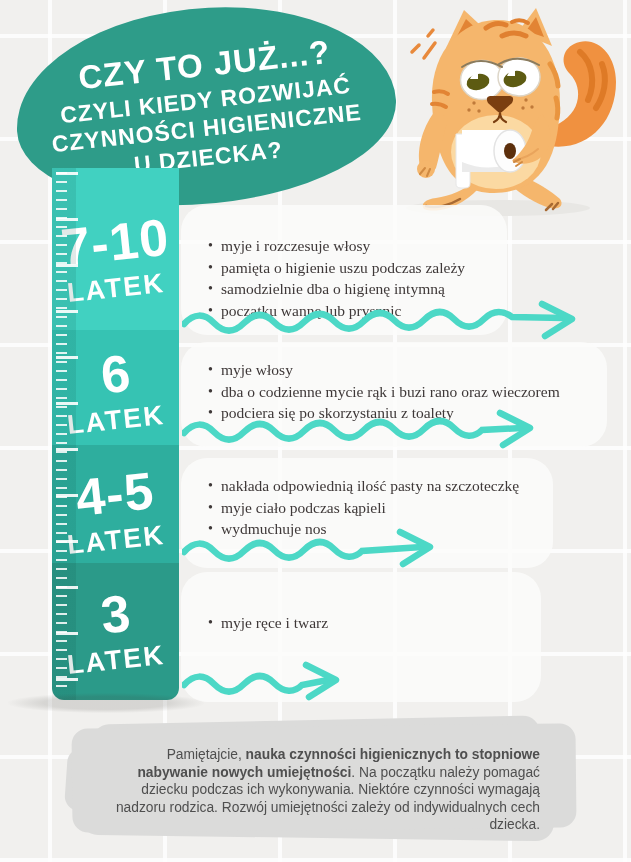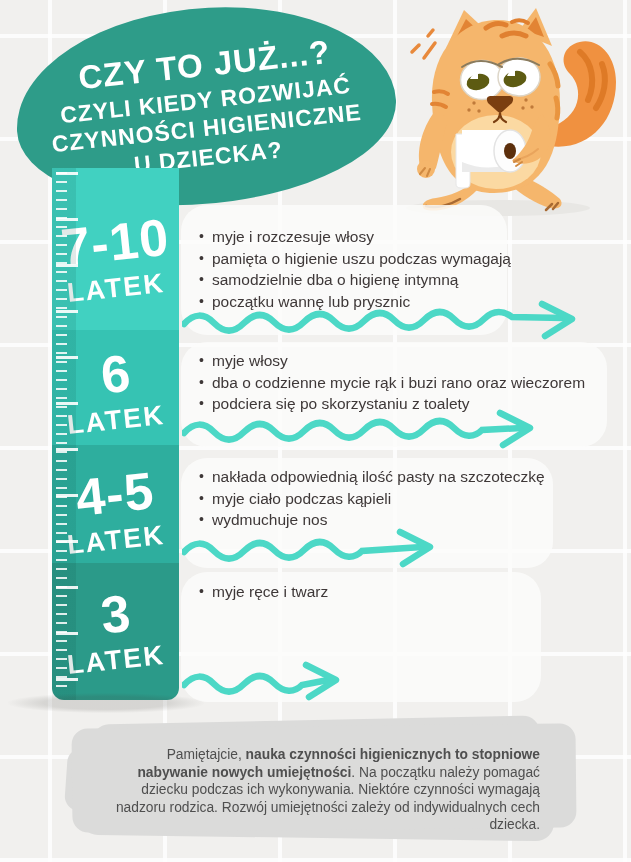--- a/index.html
+++ b/index.html
@@ -51,28 +51,28 @@
     background-repeat:no-repeat;}
   .ruler-shadow{position:absolute; left:8px; top:693px; width:196px; height:20px;
     background:radial-gradient(ellipse at center, rgba(60,60,55,.15) 0 45%, transparent 72%);}
   
   .panel{position:absolute; background:rgba(252,252,250,.85); border-radius:26px;}
   .p1{left:181px; top:205px; width:326px; height:130px;}
   .p2{left:181px; top:342px; width:426px; height:105px;}
   .p3{left:181px; top:458px; width:372px; height:110px;}
   .p4{left:181px; top:572px; width:360px; height:130px;}
   
-  .milestones{position:absolute; margin:0; padding:0; list-style:none;
-    color:var(--bullet_text,#3E3838); font-size:15.5px; line-height:21.5px;}
+  .milestones{position:absolute; margin:9px; padding:0; list-style:none;
+    color:var(--bullet_text,#3E3838); font-size:15.5px; line-height:21.5px;font-family:Liberation Serif, serif;}
   .milestones li{position:relative; padding-left:13px;}
   .milestones li::before{content:"\2022"; position:absolute; left:0; top:0; font-size:14px;}
   .m1{left:199px; top:226px; width:420px;}
   .m2{left:199px; top:350px; width:420px;}
   .m3{left:199px; top:466px; width:420px;}
-  .m4{left:199px; top:581px; width:356px;}
+  .m4{left:199px; top:603px; width:356px;}
   
   .arrow{position:absolute; color:var(--arrow,#4CD8C6);}
   .a1{left:182px; top:300px;} .a2{left:182px; top:409px;}
   .a3{left:182px; top:528px;} .a4{left:182px; top:661px;}
   
   .brush{position:absolute; left:66px; top:720px; width:514px; height:118px;}
   .brush .stroke{position:absolute; background:var(--footer_bg,#DBDBDA);}
   .b-main{left:6px; right:4px; top:6px; bottom:8px; border-radius:16px; transform:rotate(-.6deg);}
   .b-top{left:26px; right:40px; top:0; height:34px; border-radius:17px; transform:rotate(-1.2deg);}
   .b-bot{left:14px; right:26px; bottom:0; height:36px; border-radius:18px; transform:rotate(.8deg);}
@@ -186,21 +186,21 @@
       <div class="num">3</div>
       <div class="unit">LATEK</div>
     </div>
     <div class="shade"></div>
     <div class="ticks"></div>
   </div>
   <div class="ruler-shadow"></div>
 
   <ul class="milestones m1">
     <li>myje i rozczesuje włosy</li>
-    <li>pamięta o higienie uszu podczas wymagają</li>
+    <li>pamięta o higienie uszu podczas zależy</li>
     <li>samodzielnie dba o higienę intymną</li>
     <li>początku wannę lub prysznic</li>
   </ul>
   <ul class="milestones m3">
     <li>nakłada odpowiednią ilość pasty na szczoteczkę</li>
     <li>myje ciało podczas kąpieli</li>
     <li>wydmuchuje nos</li>
   </ul>
   <ul class="milestones m2">
     <li>myje włosy</li>

